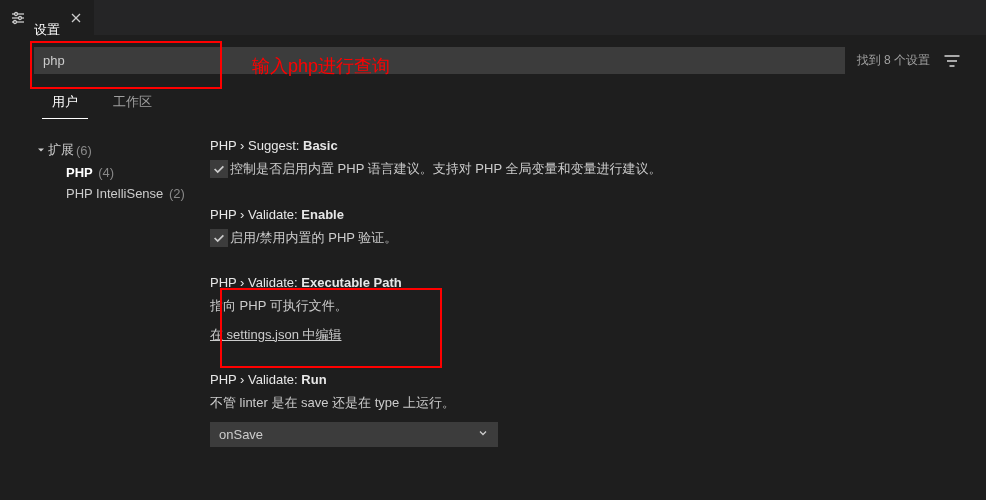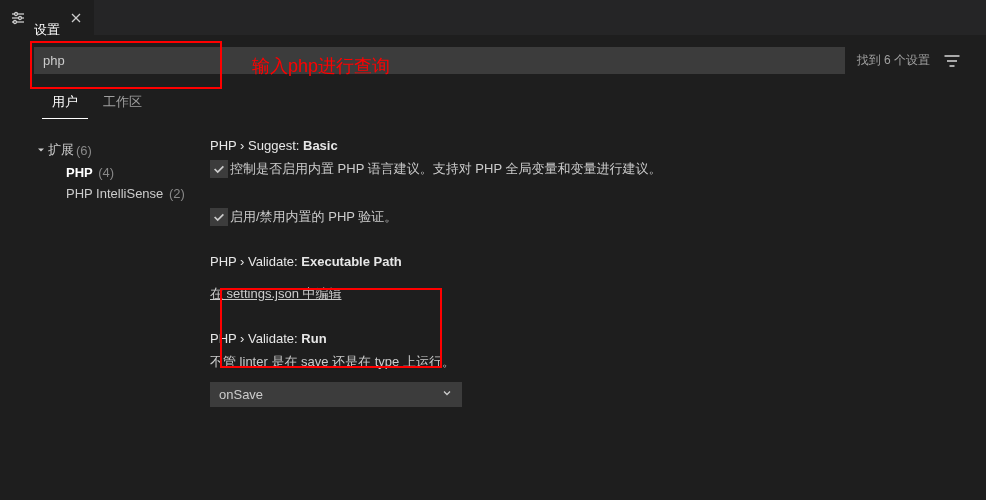--- a/index.html
+++ b/index.html
@@ -70,21 +70,21 @@
   left: 220px;
   top: 288px;
   width: 222px;
   height: 80px;
   border: 2px solid #ff0000;
   pointer-events: none;
 }
 .scope-tabs {
   display: flex;
   padding-left: 42px;
-  gap: 5px;
+  gap: 15px;
   border-bottom: 1px solid transparent;
 }
 .scope-tab {
   padding: 7px 10px;
   color: #a0a0a0;
   cursor: pointer;
   border-bottom: 1px solid transparent;
 }
 .scope-tab.active {
   color: #ffffff;
@@ -143,21 +143,21 @@
 .checkbox svg { width: 14px; height: 14px; }
 .edit-link {
   color: #cccccc;
   text-decoration: underline;
   display: inline-block;
   margin-top: 10px;
   cursor: pointer;
 }
 .select {
   margin-top: 10px;
-  width: 252px;
+  width: 288px;
   background: #3c3c3c;
   border: 1px solid #3c3c3c;
   padding: 4px 8px;
   display: flex;
   align-items: center;
   justify-content: space-between;
   cursor: pointer;
 }
 .select .chev { color: #cccccc; }
 </style>
@@ -181,21 +181,21 @@
       <svg viewBox="0 0 16 16" stroke="currentColor" stroke-width="1.2">
           <line x1="4" y1="4" x2="12" y2="12"></line>
           <line x1="12" y1="4" x2="4" y2="12"></line>
         </svg>
     </span>
   </div>
 </div>
 
 <div class="search-row">
   <input class="search-input" value="php" style="">
-  <span class="search-count">找到 6 个设置</span>
+  <span class="search-count">找到 8 个设置</span>
   <span class="filter-icon">
     <svg viewBox="0 0 16 16" fill="none" stroke="currentColor" stroke-width="1.3">
         <line x1="2" y1="4" x2="14" y2="4"></line>
         <line x1="4" y1="8" x2="12" y2="8"></line>
         <line x1="6" y1="12" x2="10" y2="12"></line>
       </svg>
   </span>
 </div>
 
 <div class="annotation-box1"></div>
@@ -238,35 +238,40 @@
         <div class="checkbox">
           <svg viewBox="0 0 16 16" fill="none" stroke="#cccccc" stroke-width="2">
               <polyline points="3,8 6.5,11.5 13,5"></polyline>
             </svg>
         </div>
         <div class="setting-desc">控制是否启用内置 PHP 语言建议。支持对 PHP 全局变量和变量进行建议。</div>
       </div>
     </div>
 
     <div class="setting">
+      <div class="setting-title">
+        <span class="cat">PHP › Validate:</span>
+        <span class="name">Enable</span>
+      </div>
       <div class="check-row">
         <div class="checkbox">
           <svg viewBox="0 0 16 16" fill="none" stroke="#cccccc" stroke-width="2">
               <polyline points="3,8 6.5,11.5 13,5"></polyline>
             </svg>
         </div>
         <div class="setting-desc">启用/禁用内置的 PHP 验证。</div>
       </div>
     </div>
 
     <div class="setting">
       <div class="setting-title">
         <span class="cat">PHP › Validate:</span>
         <span class="name">Executable Path</span>
       </div>
+      <div class="setting-desc">指向 PHP 可执行文件。</div>
       <a class="edit-link">在 settings.json 中编辑</a>
     </div>
 
     <div class="setting">
       <div class="setting-title">
         <span class="cat">PHP › Validate:</span>
         <span class="name">Run</span>
       </div>
       <div class="setting-desc">不管 linter 是在 save 还是在 type 上运行。</div>
       <div class="select">

